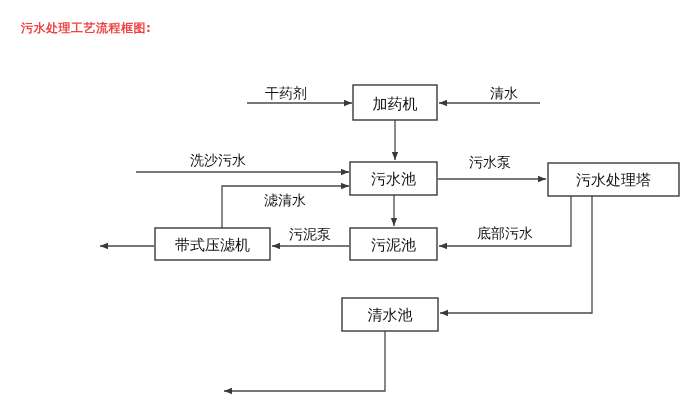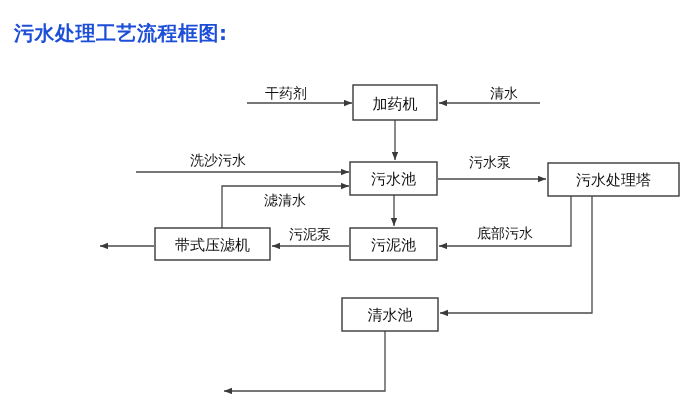--- a/index.html
+++ b/index.html
@@ -10,25 +10,25 @@
   #page {
     position: relative;
     width: 700px;
     height: 420px;
     background: #ffffff;
     overflow: hidden;
     font-family: "DejaVu Sans", "Liberation Sans", sans-serif;
   }
   #title {
     position: absolute;
-    left: 14px;
+    left: 21px;
     top: 20px;
-    font-size: 20px;
+    font-size: 12px;
     font-weight: bold;
-    color: #1d4ed8;
+    color: #ef4444;
     letter-spacing: 0.5px;
     white-space: nowrap;
   }
   svg.flow {
     position: absolute;
     left: 0;
     top: 0;
     width: 700px;
     height: 420px;
   }

